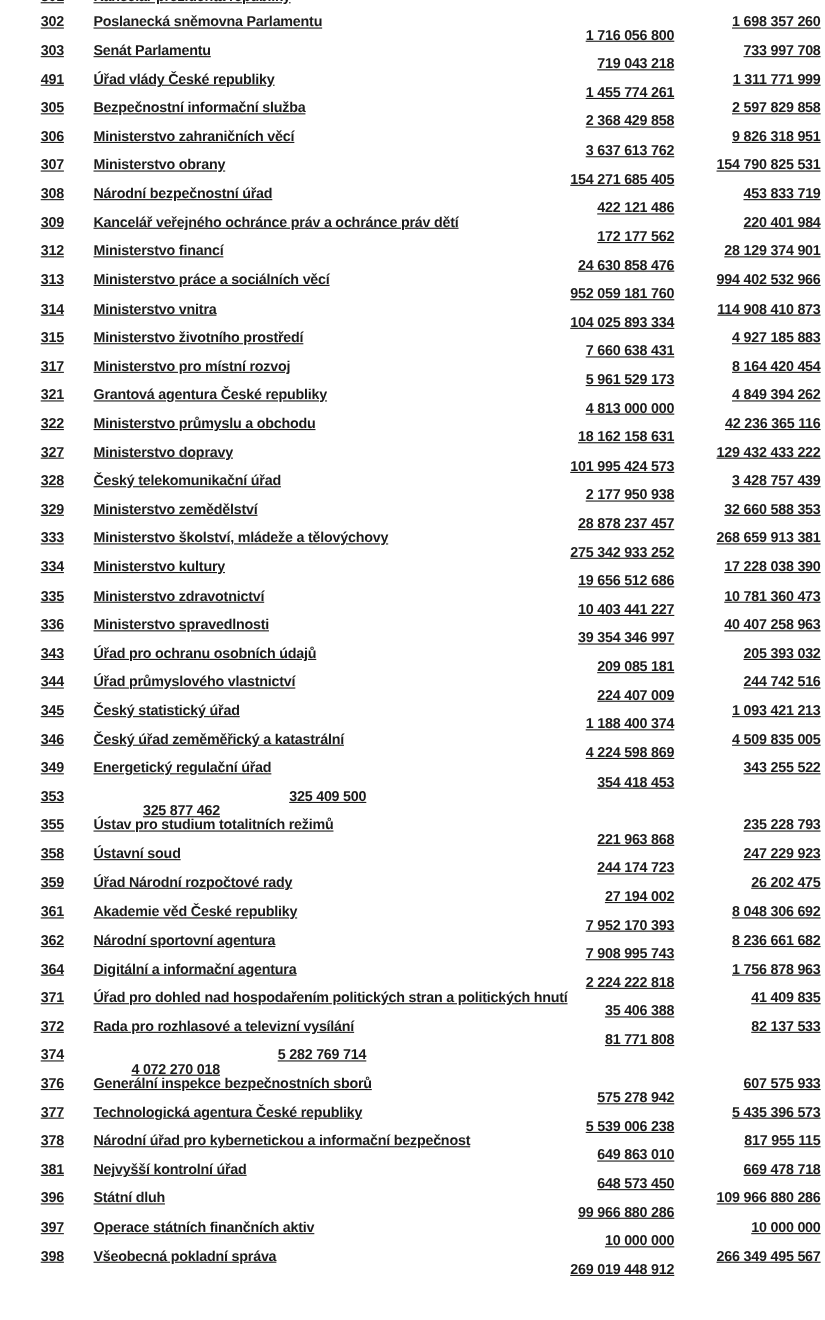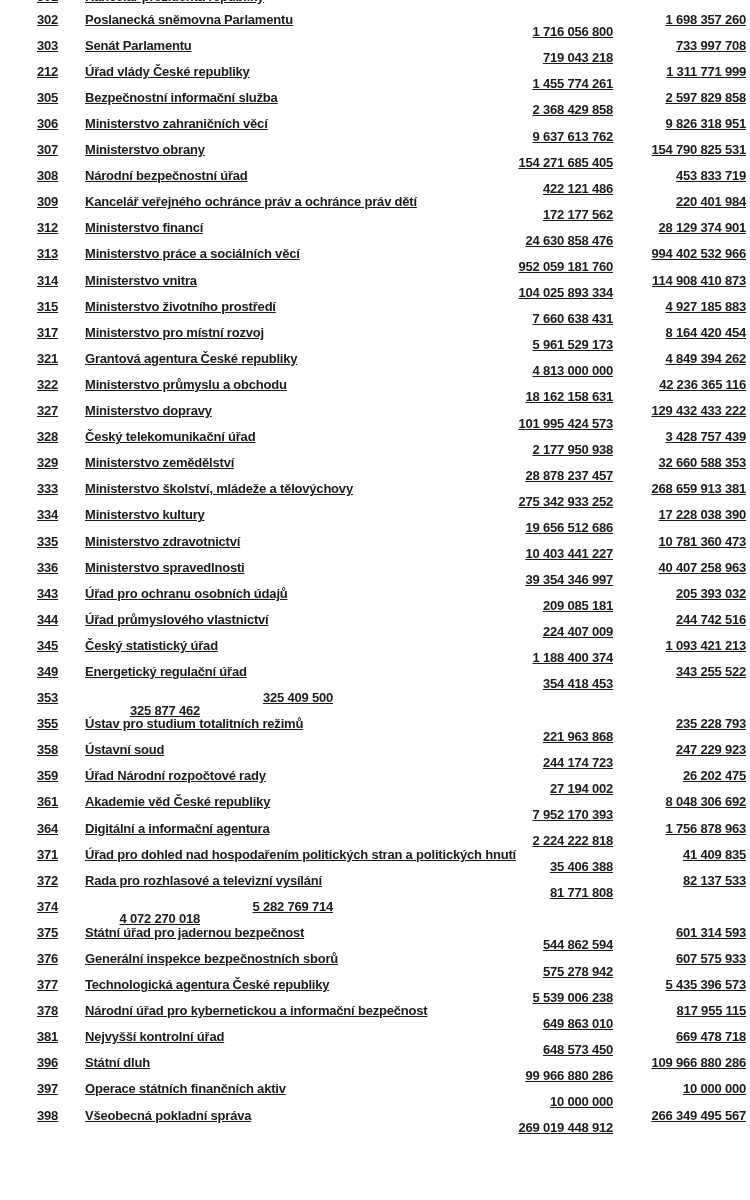--- a/index.html
+++ b/index.html
@@ -79,37 +79,37 @@
   </div>
 
   <div class="row">
     <span class="cell code">303</span>
     <span class="cell name">Senát Parlamentu</span>
     <span class="cell v1">719 043 218</span>
     <span class="cell v2">733 997 708</span>
   </div>
 
   <div class="row">
-    <span class="cell code">212</span>
+    <span class="cell code">491</span>
     <span class="cell name">Úřad vlády České republiky</span>
     <span class="cell v1">1 455 774 261</span>
     <span class="cell v2">1 311 771 999</span>
   </div>
 
   <div class="row">
     <span class="cell code">305</span>
     <span class="cell name">Bezpečnostní informační služba</span>
     <span class="cell v1">2 368 429 858</span>
     <span class="cell v2">2 597 829 858</span>
   </div>
 
   <div class="row">
     <span class="cell code">306</span>
     <span class="cell name">Ministerstvo zahraničních věcí</span>
-    <span class="cell v1">9 637 613 762</span>
+    <span class="cell v1">3 637 613 762</span>
     <span class="cell v2">9 826 318 951</span>
   </div>
 
   <div class="row">
     <span class="cell code">307</span>
     <span class="cell name">Ministerstvo obrany</span>
     <span class="cell v1">154 271 685 405</span>
     <span class="cell v2">154 790 825 531</span>
   </div>
 
@@ -239,20 +239,26 @@
     <span class="cell v2">244 742 516</span>
   </div>
 
   <div class="row">
     <span class="cell code">345</span>
     <span class="cell name">Český statistický úřad</span>
     <span class="cell v1">1 188 400 374</span>
     <span class="cell v2">1 093 421 213</span>
   </div>
 
+  <div class="row">
+    <span class="cell code">346</span>
+    <span class="cell name">Český úřad zeměměřický a katastrální</span>
+    <span class="cell v1">4 224 598 869</span>
+    <span class="cell v2">4 509 835 005</span>
+  </div>
 
 
   <div class="row">
     <span class="cell code">349</span>
     <span class="cell name">Energetický regulační úřad</span>
     <span class="cell v1">354 418 453</span>
     <span class="cell v2">343 255 522</span>
   </div>
 
   <div class="row">
@@ -282,20 +288,26 @@
     <span class="cell v2">26 202 475</span>
   </div>
 
   <div class="row">
     <span class="cell code">361</span>
     <span class="cell name">Akademie věd České republiky</span>
     <span class="cell v1">7 952 170 393</span>
     <span class="cell v2">8 048 306 692</span>
   </div>
 
+  <div class="row">
+    <span class="cell code">362</span>
+    <span class="cell name">Národní sportovní agentura</span>
+    <span class="cell v1">7 908 995 743</span>
+    <span class="cell v2">8 236 661 682</span>
+  </div>
 
   <div class="row">
     <span class="cell code">364</span>
     <span class="cell name">Digitální a informační agentura</span>
     <span class="cell v1">2 224 222 818</span>
     <span class="cell v2">1 756 878 963</span>
   </div>
 
   <div class="row">
     <span class="cell code">371</span>
@@ -310,26 +322,20 @@
     <span class="cell v1">81 771 808</span>
     <span class="cell v2">82 137 533</span>
   </div>
 
   <div class="row">
     <span class="cell code">374</span>
     <span class="cell v1">4 072 270 018</span>
     <span class="cell v2">5 282 769 714</span>
   </div>
 
-  <div class="row">
-    <span class="cell code">375</span>
-    <span class="cell name">Státní úřad pro jadernou bezpečnost</span>
-    <span class="cell v1">544 862 594</span>
-    <span class="cell v2">601 314 593</span>
-  </div>
 
   <div class="row">
     <span class="cell code">376</span>
     <span class="cell name">Generální inspekce bezpečnostních sborů</span>
     <span class="cell v1">575 278 942</span>
     <span class="cell v2">607 575 933</span>
   </div>
 
   <div class="row">
     <span class="cell code">377</span>

